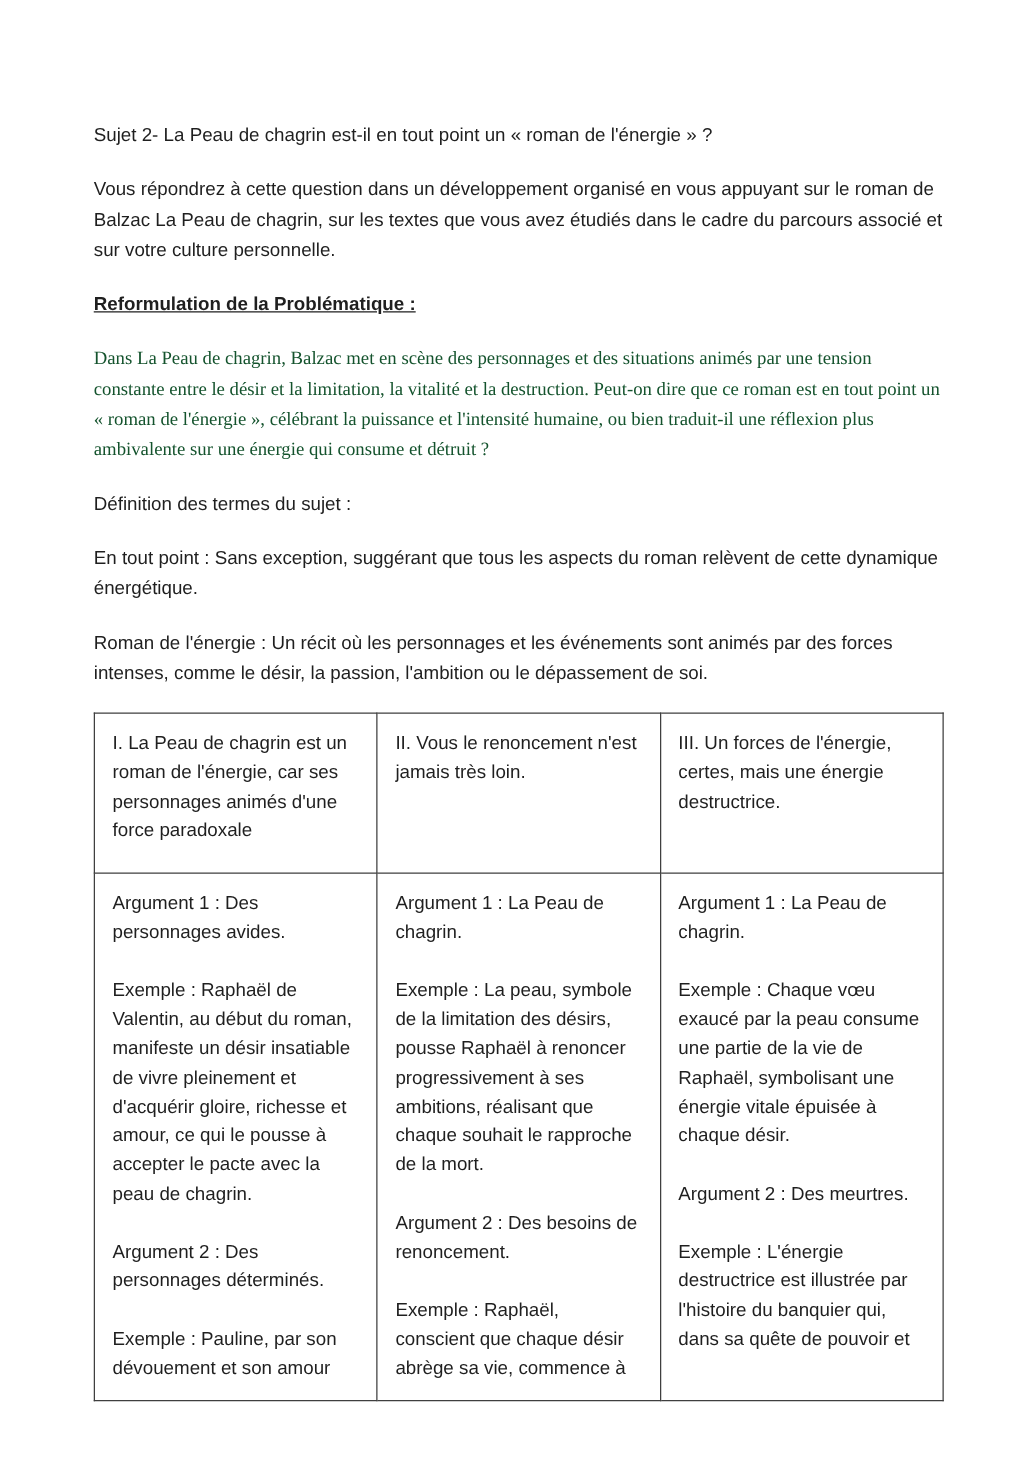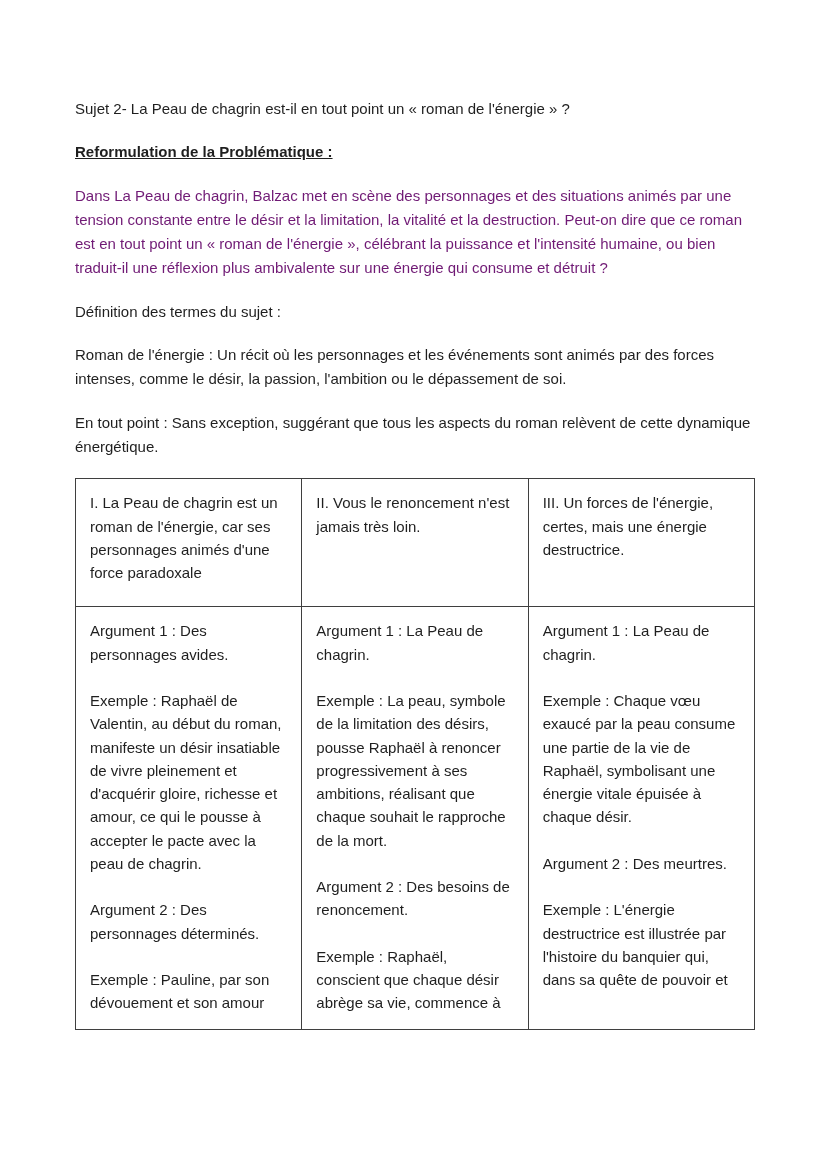--- a/index.html
+++ b/index.html
@@ -26,21 +26,22 @@
   }
   .heading-bold-underline {
     font-weight: bold;
     text-decoration: underline;
     margin: 6px 0 19px 0;
   }
   .heading-underline {
     margin: 6px 0 19px 0;
   }
   .red-text {
-    color: #701a75;
+    color: #14532d;
+    font-family: Liberation Serif, serif;
   }
   table.plan-table {
     width: 100%;
     border-collapse: collapse;
     table-layout: fixed;
     margin-top: 6px;
     border-radius: 23px;
   }
   table.plan-table th,
   table.plan-table td {
@@ -59,30 +60,31 @@
     white-space: pre-line;
   }
 </style>
 </head>
 <body>
 
 <div class="page">
 
   <p class="para">Sujet 2- La Peau de chagrin est-il en tout point un « roman de l'énergie » ?</p>
 
+  <p class="para">Vous répondrez à cette question dans un développement organisé en vous appuyant sur le roman de Balzac La Peau de chagrin, sur les textes que vous avez étudiés dans le cadre du parcours associé et sur votre culture personnelle.</p>
 
   <p class="para heading-bold-underline">Reformulation de la Problématique :</p>
 
   <p class="para red-text">Dans La Peau de chagrin, Balzac met en scène des personnages et des situations animés par une tension constante entre le désir et la limitation, la vitalité et la destruction. Peut-on dire que ce roman est en tout point un « roman de l'énergie », célébrant la puissance et l'intensité humaine, ou bien traduit-il une réflexion plus ambivalente sur une énergie qui consume et détruit ?</p>
 
   <p class="para heading-underline">Définition des termes du sujet :</p>
 
+  <p class="para">En tout point : Sans exception, suggérant que tous les aspects du roman relèvent de cette dynamique énergétique.</p>
+
   <p class="para">Roman de l'énergie : Un récit où les personnages et les événements sont animés par des forces intenses, comme le désir, la passion, l'ambition ou le dépassement de soi.</p>
-
-  <p class="para">En tout point : Sans exception, suggérant que tous les aspects du roman relèvent de cette dynamique énergétique.</p>
 
   <table class="plan-table">
     <thead>
       <tr>
         <th>I. La Peau de chagrin est un roman de l'énergie, car ses personnages animés d'une force paradoxale</th>
         <th>II. Vous le renoncement n'est jamais très loin.</th>
         <th>III. Un forces de l'énergie, certes, mais une énergie destructrice.</th>
       </tr>
     </thead>
     <tbody>

